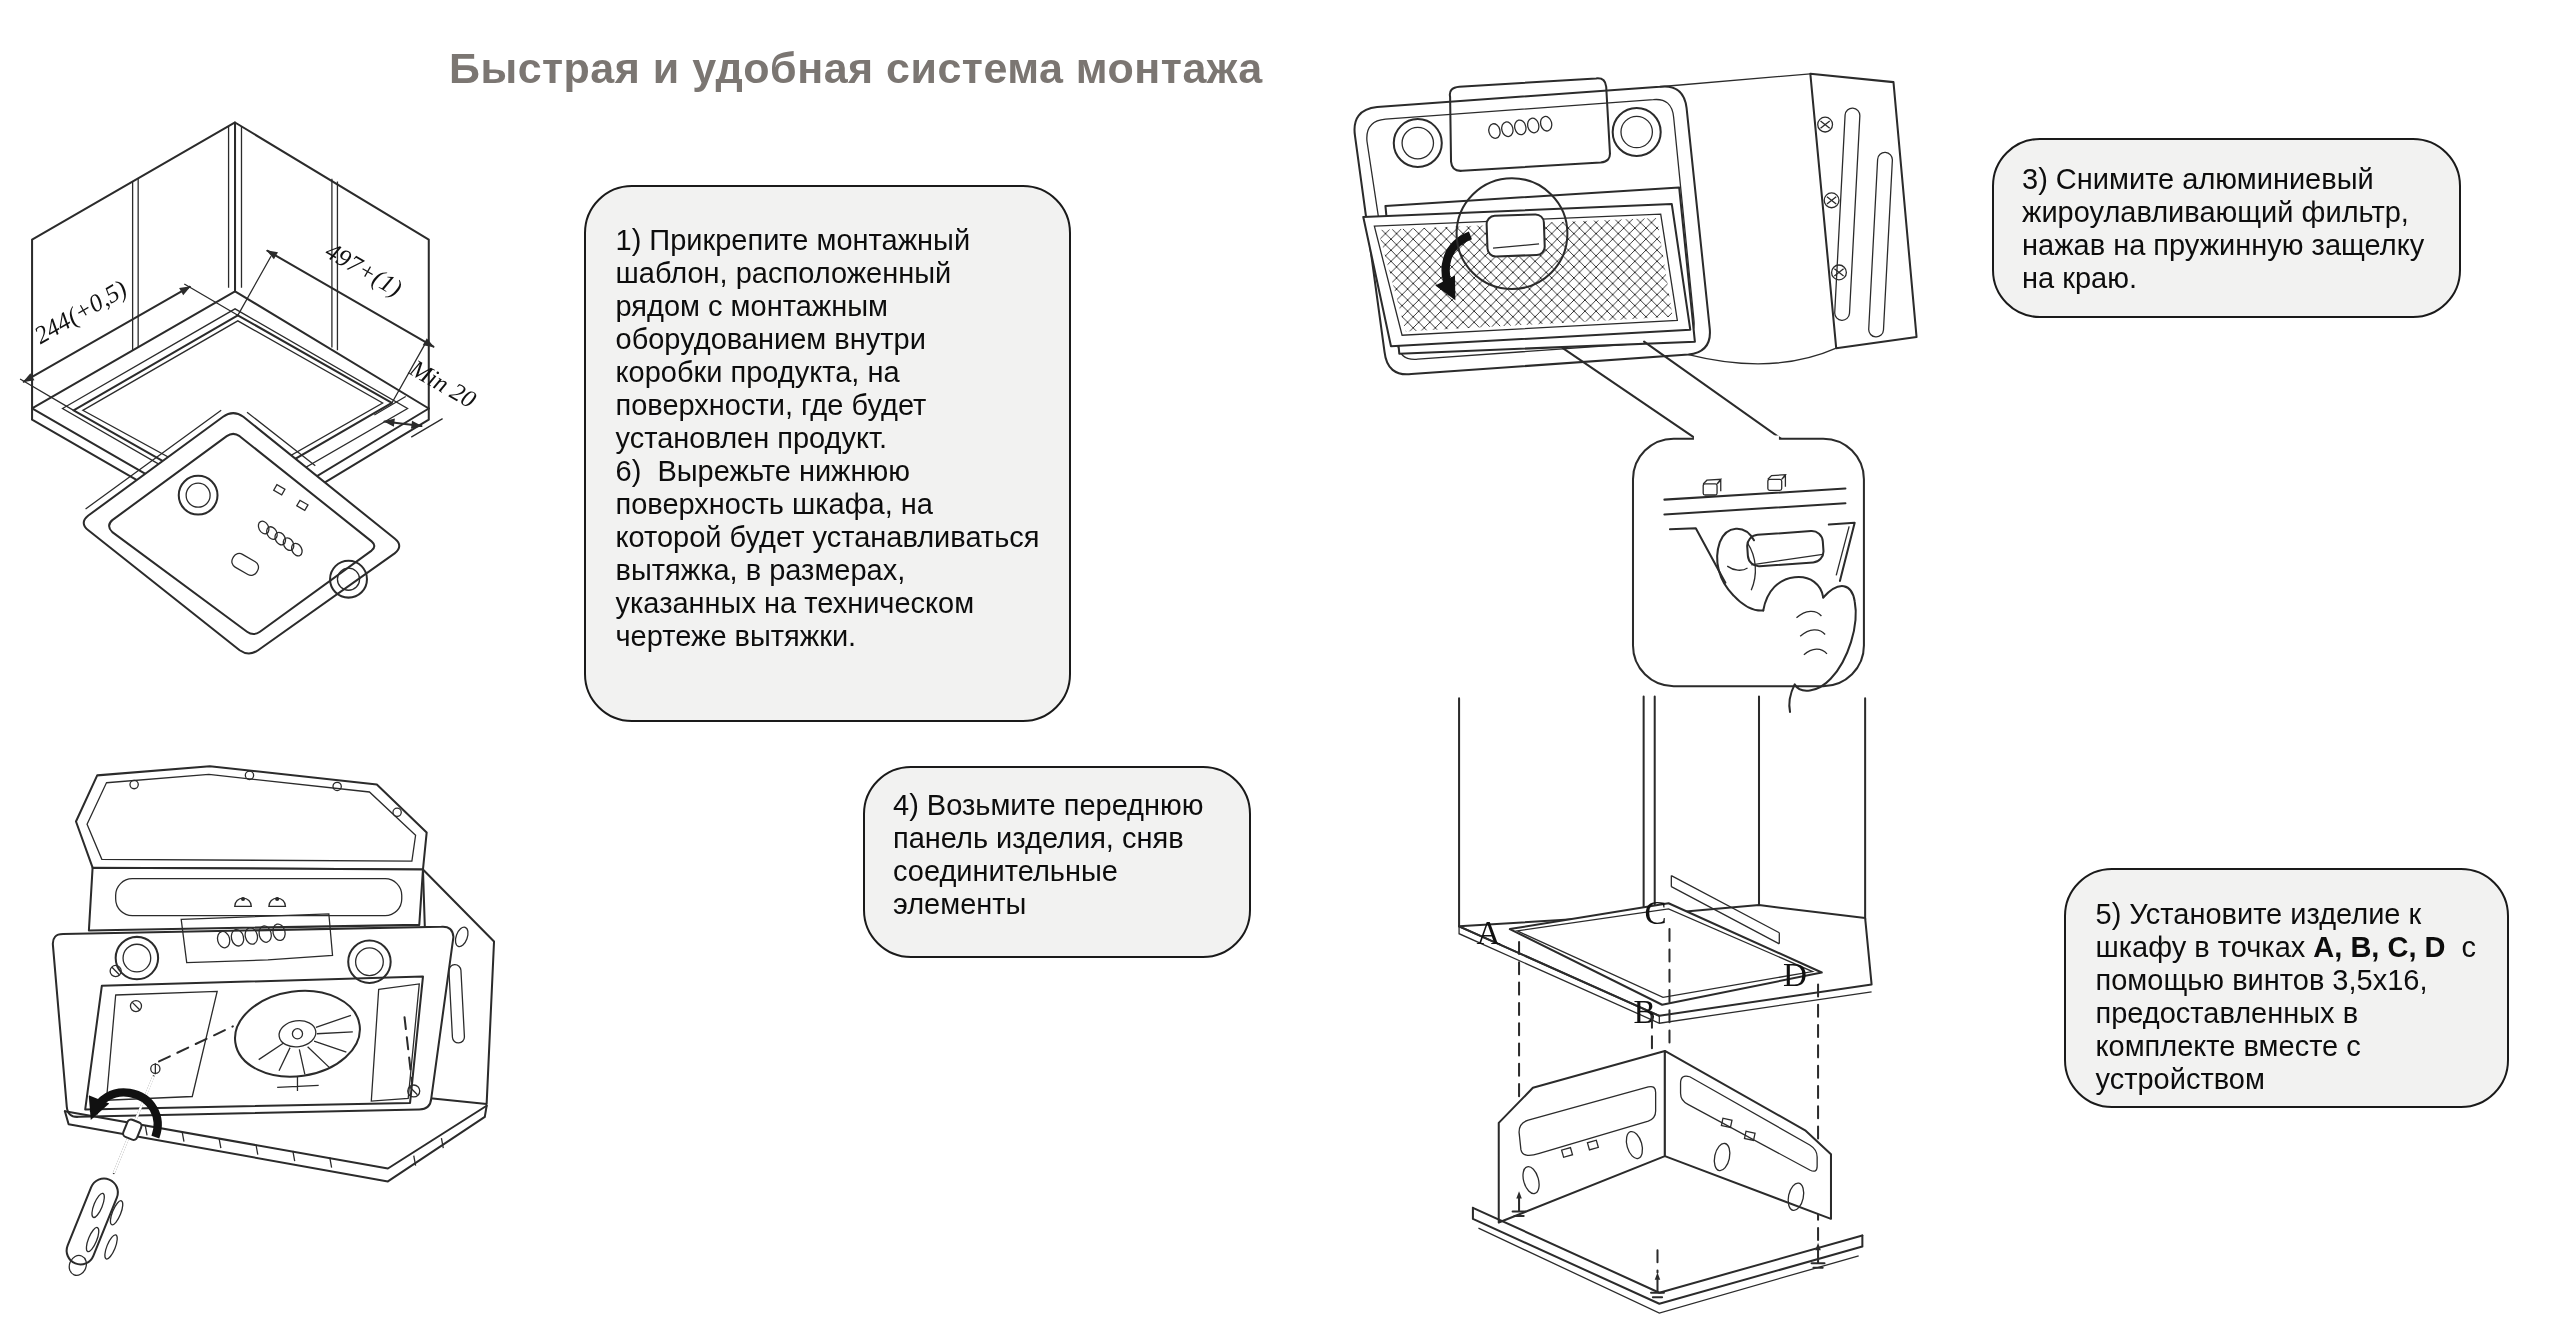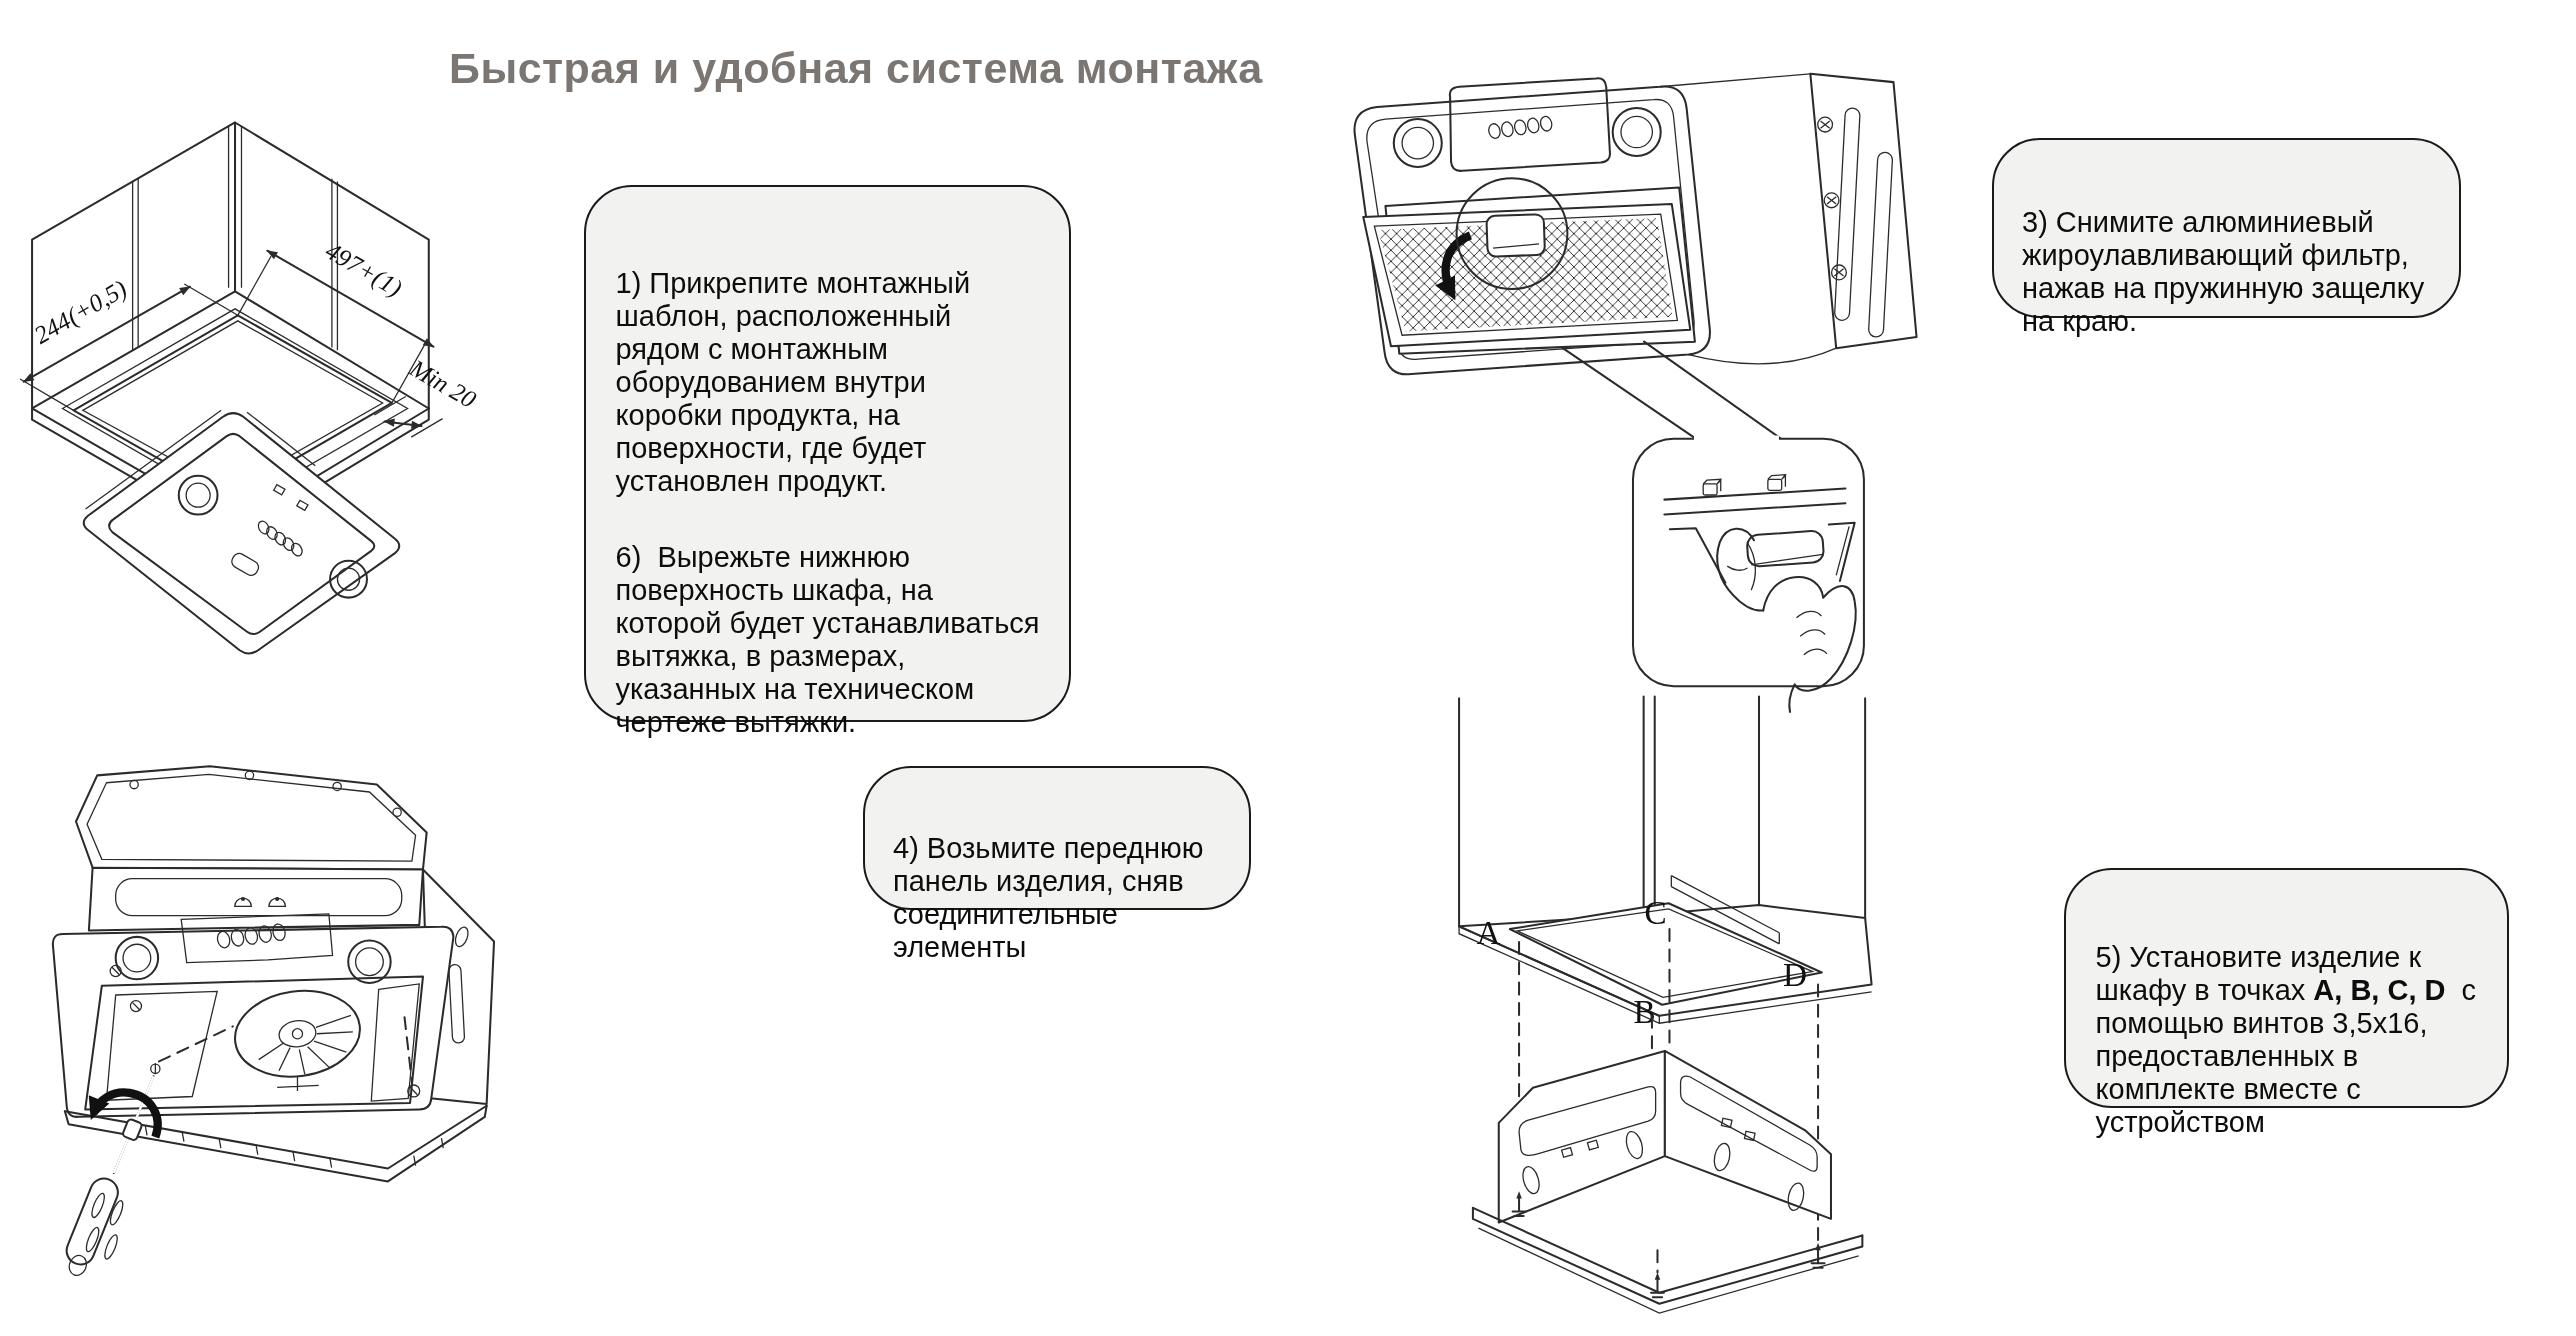--- a/index.html
+++ b/index.html
@@ -2,25 +2,25 @@
 <html style="font-size:14.8px"><head>
 <meta charset="utf-8">
 <style>
   html,body{margin:0;padding:0;background:#fff;}
   .page{position:relative;width:2576px;height:1337px;background:#fff;overflow:hidden;
         font-family:"Liberation Sans",sans-serif;color:#111;}
   .page-title{position:absolute;left:449px;top:44px;font-size:43px;letter-spacing:0.5px;
         color:#7b7672;white-space:nowrap;font-weight:bold;}
   .ibox{position:absolute;background:#f2f2f1;border:2.8px solid #1a1a1a;border-radius:48px;
         box-sizing:border-box;font-size:29px;line-height:33px;color:#0d0d0d;}
-  .ibox .t{white-space:pre-wrap;margin-top:43px;}
+  .ibox .t{white-space:pre-wrap;}
   .b{font-weight:bold;}
   #box12{left:584px;top:185px;width:487px;height:537px;padding:37px 29.5px;}
   #box3{left:1992px;top:138px;width:469px;height:180px;padding:23px 28px;}
-  #box4{left:863px;top:766px;width:388px;height:144px;padding:21px 28px;}
+  #box4{left:863px;top:766px;width:388px;height:192px;padding:21px 28px;}
   #box5{left:2064px;top:868px;width:445px;height:240px;padding:28px 29.5px;}
   svg{position:absolute;overflow:visible;}
   #svg1{left:9.2px;top:92px;}
   #svg2{left:1330px;top:23px;}
   #svg3{left:28px;top:729px;}
   #svg4{left:1445px;top:691px;}
   svg .s{stroke:#2b2b2b;stroke-width:2.2;fill:none;stroke-linejoin:round;stroke-linecap:round;}
   svg .s1{stroke:#2b2b2b;stroke-width:1.4;fill:none;}
   svg .wh{fill:#ffffff;}
   svg .blk{stroke:#111;fill:none;}

